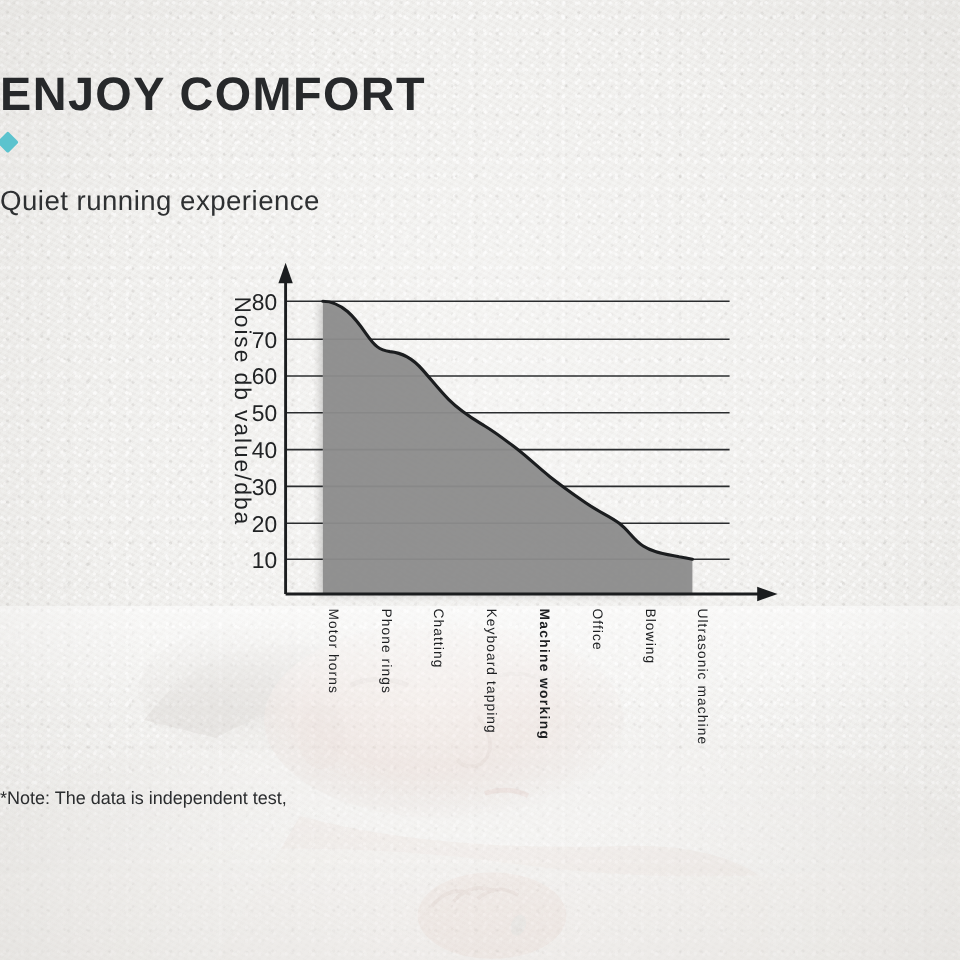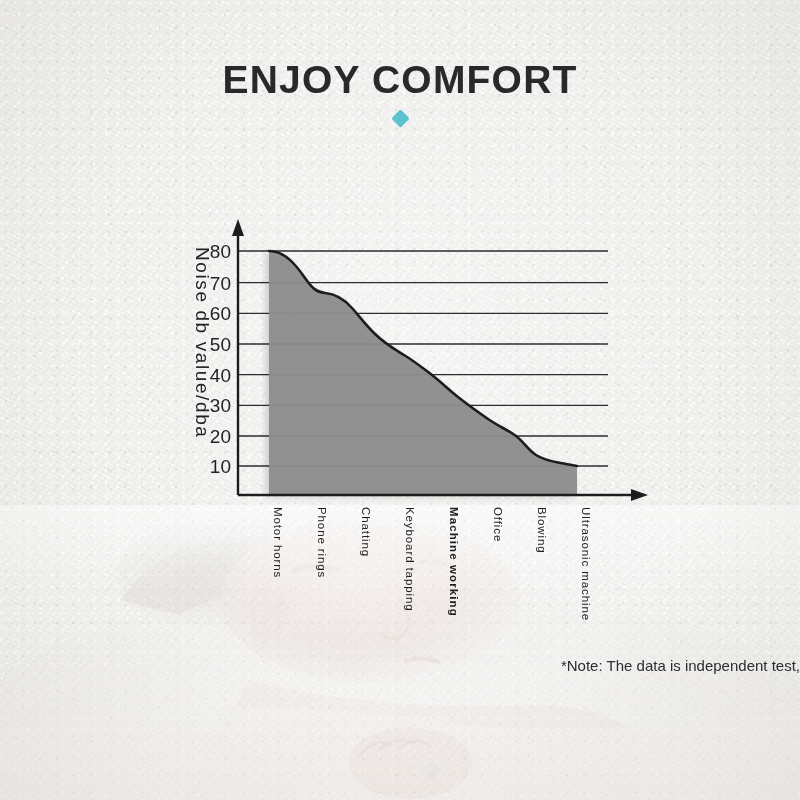--- a/index.html
+++ b/index.html
@@ -64,21 +64,21 @@
     opacity: .50;
     pointer-events: none;
   }
 
   
   .header {
     position: absolute;
     left: 0;
     top: 0;
     width: 800px;
-    text-align: center;
+    text-align: left;
   }
   .title {
     margin-top: 58px;
     font-size: 39px;
     font-weight: bold;
     letter-spacing: 1.2px;
     color: #27292b;
     font-family: "Liberation Sans", sans-serif;
   }
   .diamond-wrap {
@@ -128,21 +128,21 @@
     fill: #1d1f21;
     letter-spacing: .9px;
   }
   .xcat.hl { font-weight: bold; letter-spacing: 1.1px; }
 
   .note {
     position: absolute;
     left: 0;
     top: 655px;
     width: 800px;
-    text-align: right;
+    text-align: left;
     font-size: 15px;
     line-height: 21px;
     color: #2b2d2f;
   }
 </style>
 </head>
 <body>
 
 <div id="poster">
 
@@ -202,20 +202,21 @@
     <rect x="0" y="0" width="800" height="295" fill="url(#fadeout)"></rect>
   </svg>
 
   <div class="vignette"></div>
 
   <div class="header">
     <div class="title">ENJOY COMFORT</div>
     <div class="diamond-wrap">
       <span class="diamond" style="background:#5BC3CE;"></span>
     </div>
+    <div class="subtitle">Quiet running experience</div>
   </div>
 
   <div class="chart-area">
     <svg class="chart" width="800" height="800" viewBox="0 0 800 800">
       <defs>
         <filter id="areashadow" x="-25%" y="-25%" width="160%" height="160%">
           <feDropShadow dx="-3" dy="2" stdDeviation="3" flood-color="#000000" flood-opacity="0.17"></feDropShadow>
         </filter>
       </defs>
 

